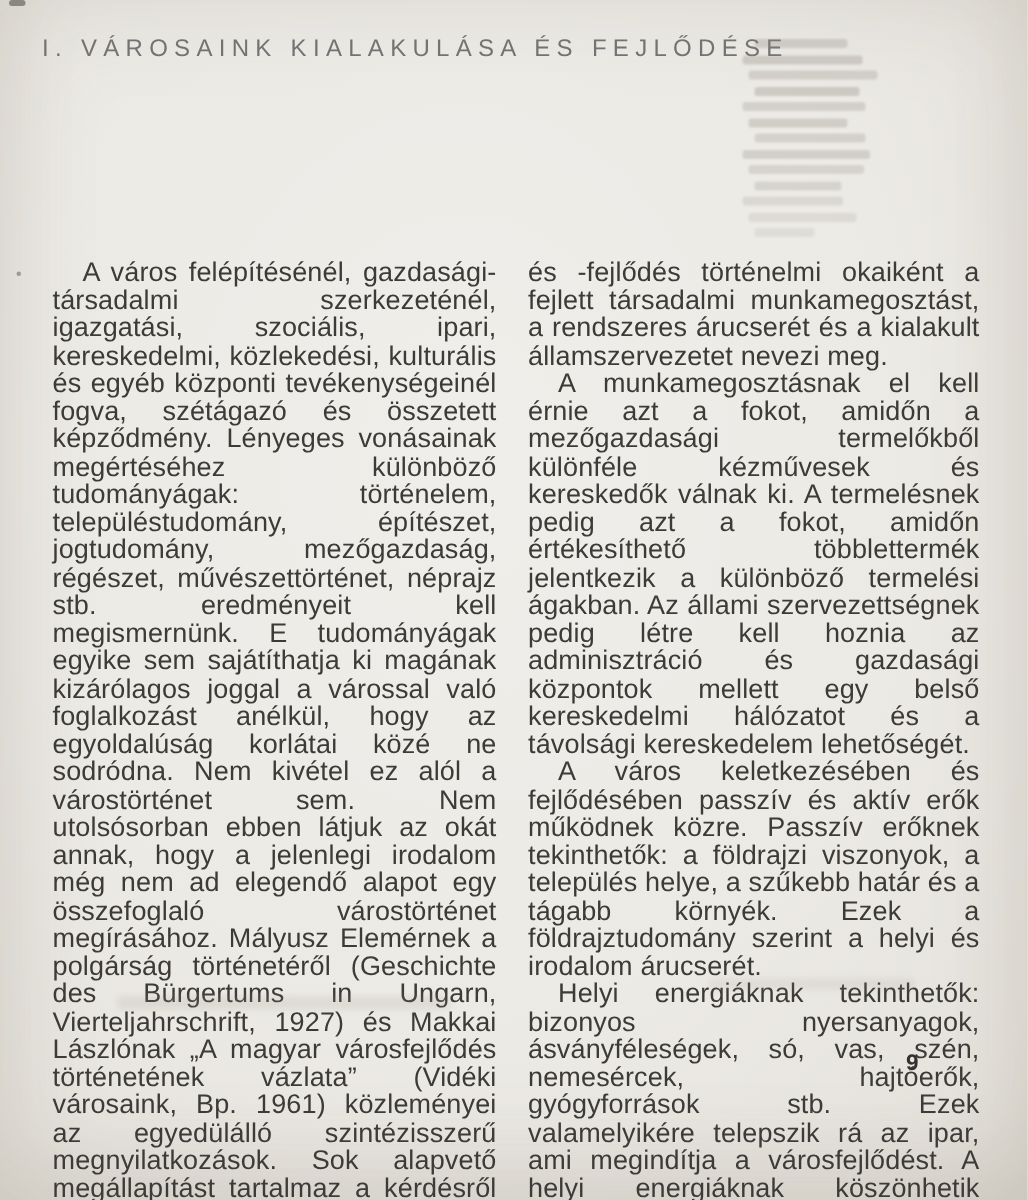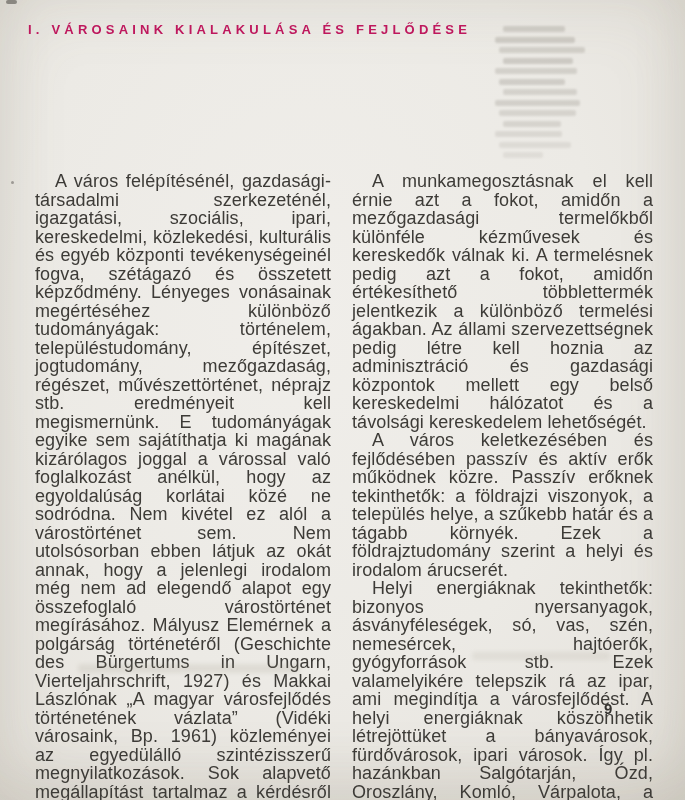--- a/index.html
+++ b/index.html
@@ -12,23 +12,23 @@
     font-family: "Liberation Sans", sans-serif;
     color: #3d3b37;
   }
   
   .vignette {
     position: absolute; inset: 0; pointer-events: none;
     box-shadow: inset 0 0 70px rgba(120,110,95,.14), inset 0 -30px 55px rgba(130,118,100,.10);
   }
   .page-title {
     position: absolute; left: 28px; top: 13px;
-    font-size: 13px; font-weight: 700;
+    font-size: 16px; font-weight: 400;
     letter-spacing: 4.2px;
-    color: #be185d;
+    color: #737373;
     white-space: nowrap;
   }
   .col {
     position: absolute; top: 172px;
     text-align: justify;
     font-size: 18px;
     line-height: 18.5px;
     letter-spacing: 0.1px;
     color: #3d3b37;
   }
@@ -91,20 +91,21 @@
     <div class="bleed-line" style="width: 67px; opacity: 0.18; margin-left: 0px;"></div>
     <div class="bleed-line" style="width: 72px; opacity: 0.15; margin-left: 4px;"></div>
     <div class="bleed-line" style="width: 40px; opacity: 0.13; margin-left: 8px;"></div>
   </div>
 
 <div class="col col-left">
   <p class="para indent"><span>A város felépítésénél, gazdasági-társadalmi szerkezeténél, igazgatási, szociális, ipari, kereskedelmi, közlekedési, kulturális és egyéb központi tevékenységeinél fogva, szétágazó és összetett képződmény. Lényeges vonásainak megértéséhez különböző tudományágak: történelem, településtudomány, építészet, jogtudomány, mezőgazdaság, régészet, művészettörténet, néprajz stb. eredményeit kell megismernünk. E tudományágak egyike sem sajátíthatja ki magának kizárólagos joggal a várossal való foglalkozást anélkül, hogy az egyoldalúság korlátai közé ne sodródna. Nem kivétel ez alól a várostörténet sem. Nem utolsósorban ebben látjuk az okát annak, hogy a jelenlegi irodalom még nem ad elegendő alapot egy összefoglaló várostörténet megírásához. Mályusz Elemérnek a polgárság történetéről (Geschichte des Bürgertums in Ungarn, Vierteljahrschrift, 1927) és Makkai Lászlónak „A magyar városfejlődés történetének vázlata” (Vidéki városaink, Bp. 1961) közleményei az egyedülálló szintézisszerű megnyilatkozások. Sok alapvető megállapítást tartalmaz a kérdésről és a terminológiára is példamutató Győrffy Györgynek „A magyar városfejlődés kezdetei és Budapest kialakulása” című kéziratban levő doktori értekezése (Bp. 1969). A városfejlődés vizsgálatában Fügedi Erik és Kubinyi András alapvető munkássága említendő.</span></p>
 </div>
 
 <div class="col col-right">
+  <p class="para"><span>és -fejlődés történelmi okaiként a fejlett társadalmi munkamegosztást, a rendszeres árucserét és a kialakult államszervezetet nevezi meg.</span></p>
   <p class="para indent"><span>A munkamegosztásnak el kell érnie azt a fokot, amidőn a mezőgazdasági termelőkből különféle kézművesek és kereskedők válnak ki. A termelésnek pedig azt a fokot, amidőn értékesíthető többlettermék jelentkezik a különböző termelési ágakban. Az állami szervezettségnek pedig létre kell hoznia az adminisztráció és gazdasági központok mellett egy belső kereskedelmi hálózatot és a távolsági kereskedelem lehetőségét.</span></p>
   <p class="para indent"><span>A város keletkezésében és fejlődésében passzív és aktív erők működnek közre. Passzív erőknek tekinthetők: a földrajzi viszonyok, a település helye, a szűkebb határ és a tágabb környék. Ezek a földrajztudomány szerint a </span><span class="it">helyi</span><span> és </span><span class="it">irodalom</span><span> árucserét.</span></p>
   <p class="para indent"><span class="it">Helyi energiáknak</span><span> tekinthetők: bizonyos nyersanyagok, ásványféleségek, só, vas, szén, nemesércek, hajtóerők, gyógyforrások stb. Ezek valamelyikére telepszik rá az ipar, ami megindítja a városfejlődést. A helyi energiáknak köszönhetik létrejöttüket a bányavárosok, fürdővárosok, ipari városok. Így pl. hazánkban Salgótarján, Ózd, Oroszlány, Komló, Várpalota, a szénbányászatnak és az ahhoz csatlakozó kohászatnak.</span></p>
   <p class="para indent"><span class="it">Helyzeti Energián</span><span> a földrajzi (topográfiai és forgalmi) fekvés értendő. Ilyennek tekinthetők: a folyópart, folyóvölgy, folyókönyök, a folyami</span></p>
 </div>
 
 <div class="smudge smudge-left"></div>
 <div class="smudge smudge-right"></div>
 
 <div class="page-number">9</div>

